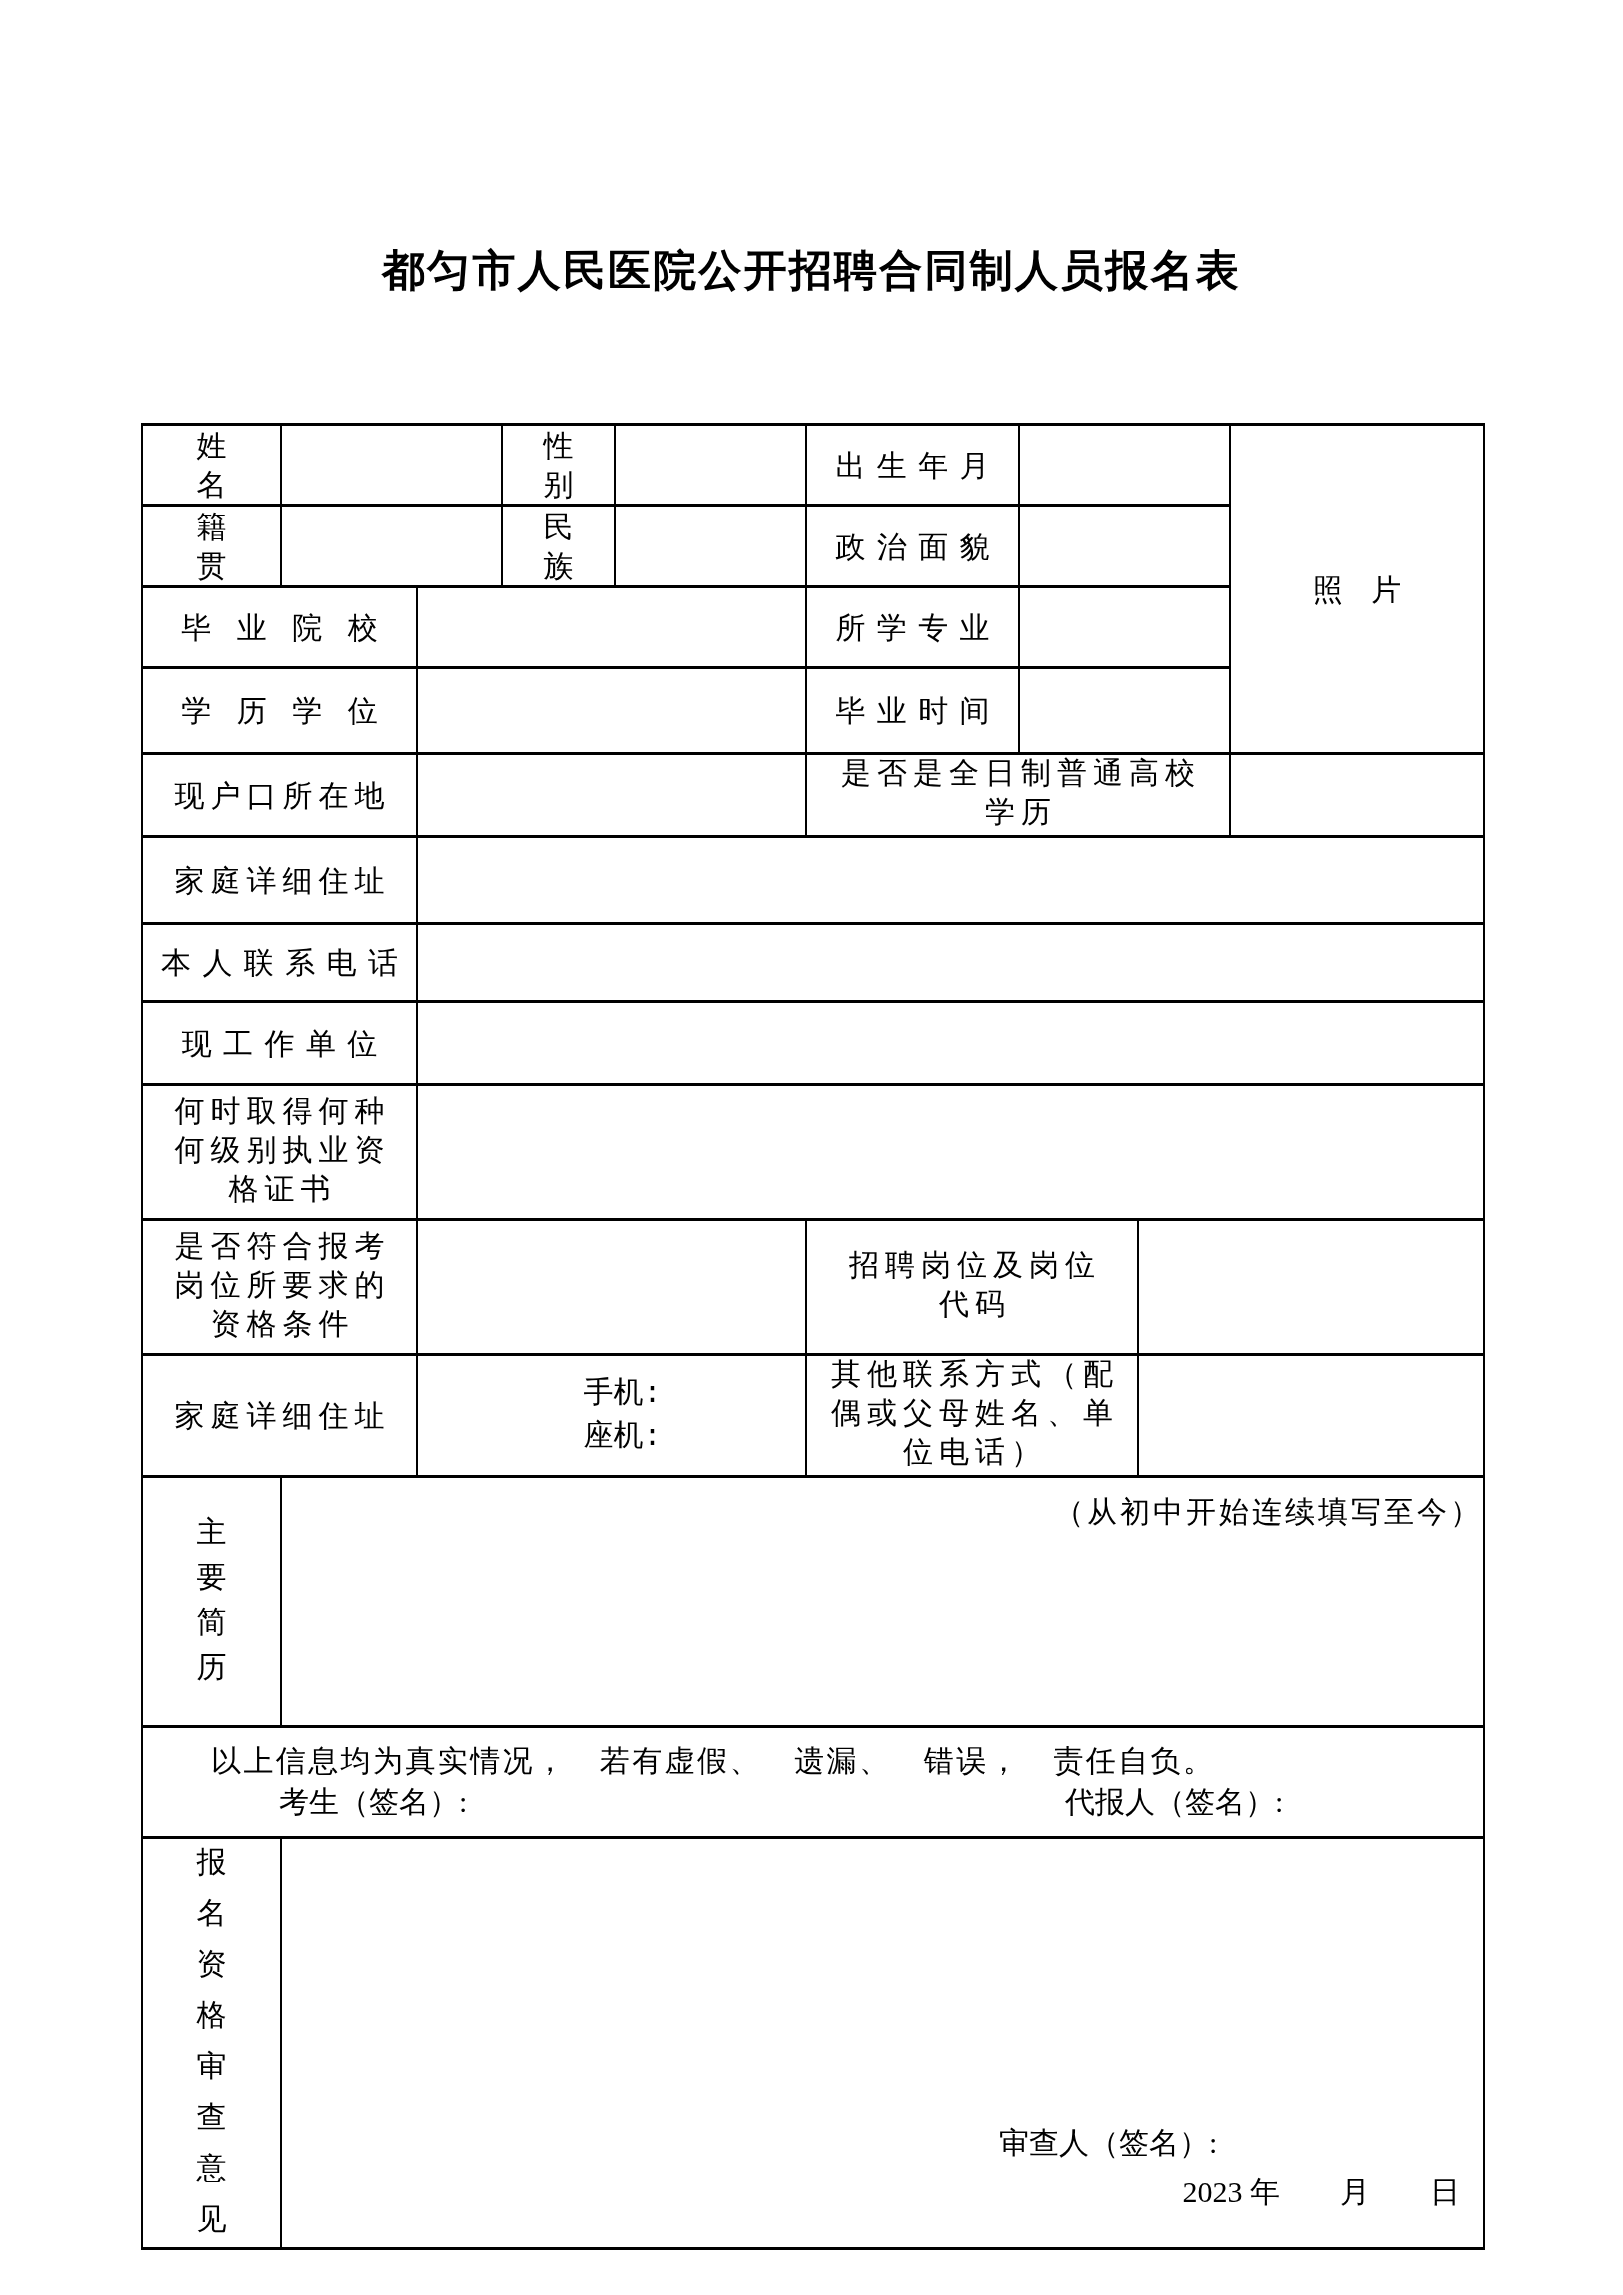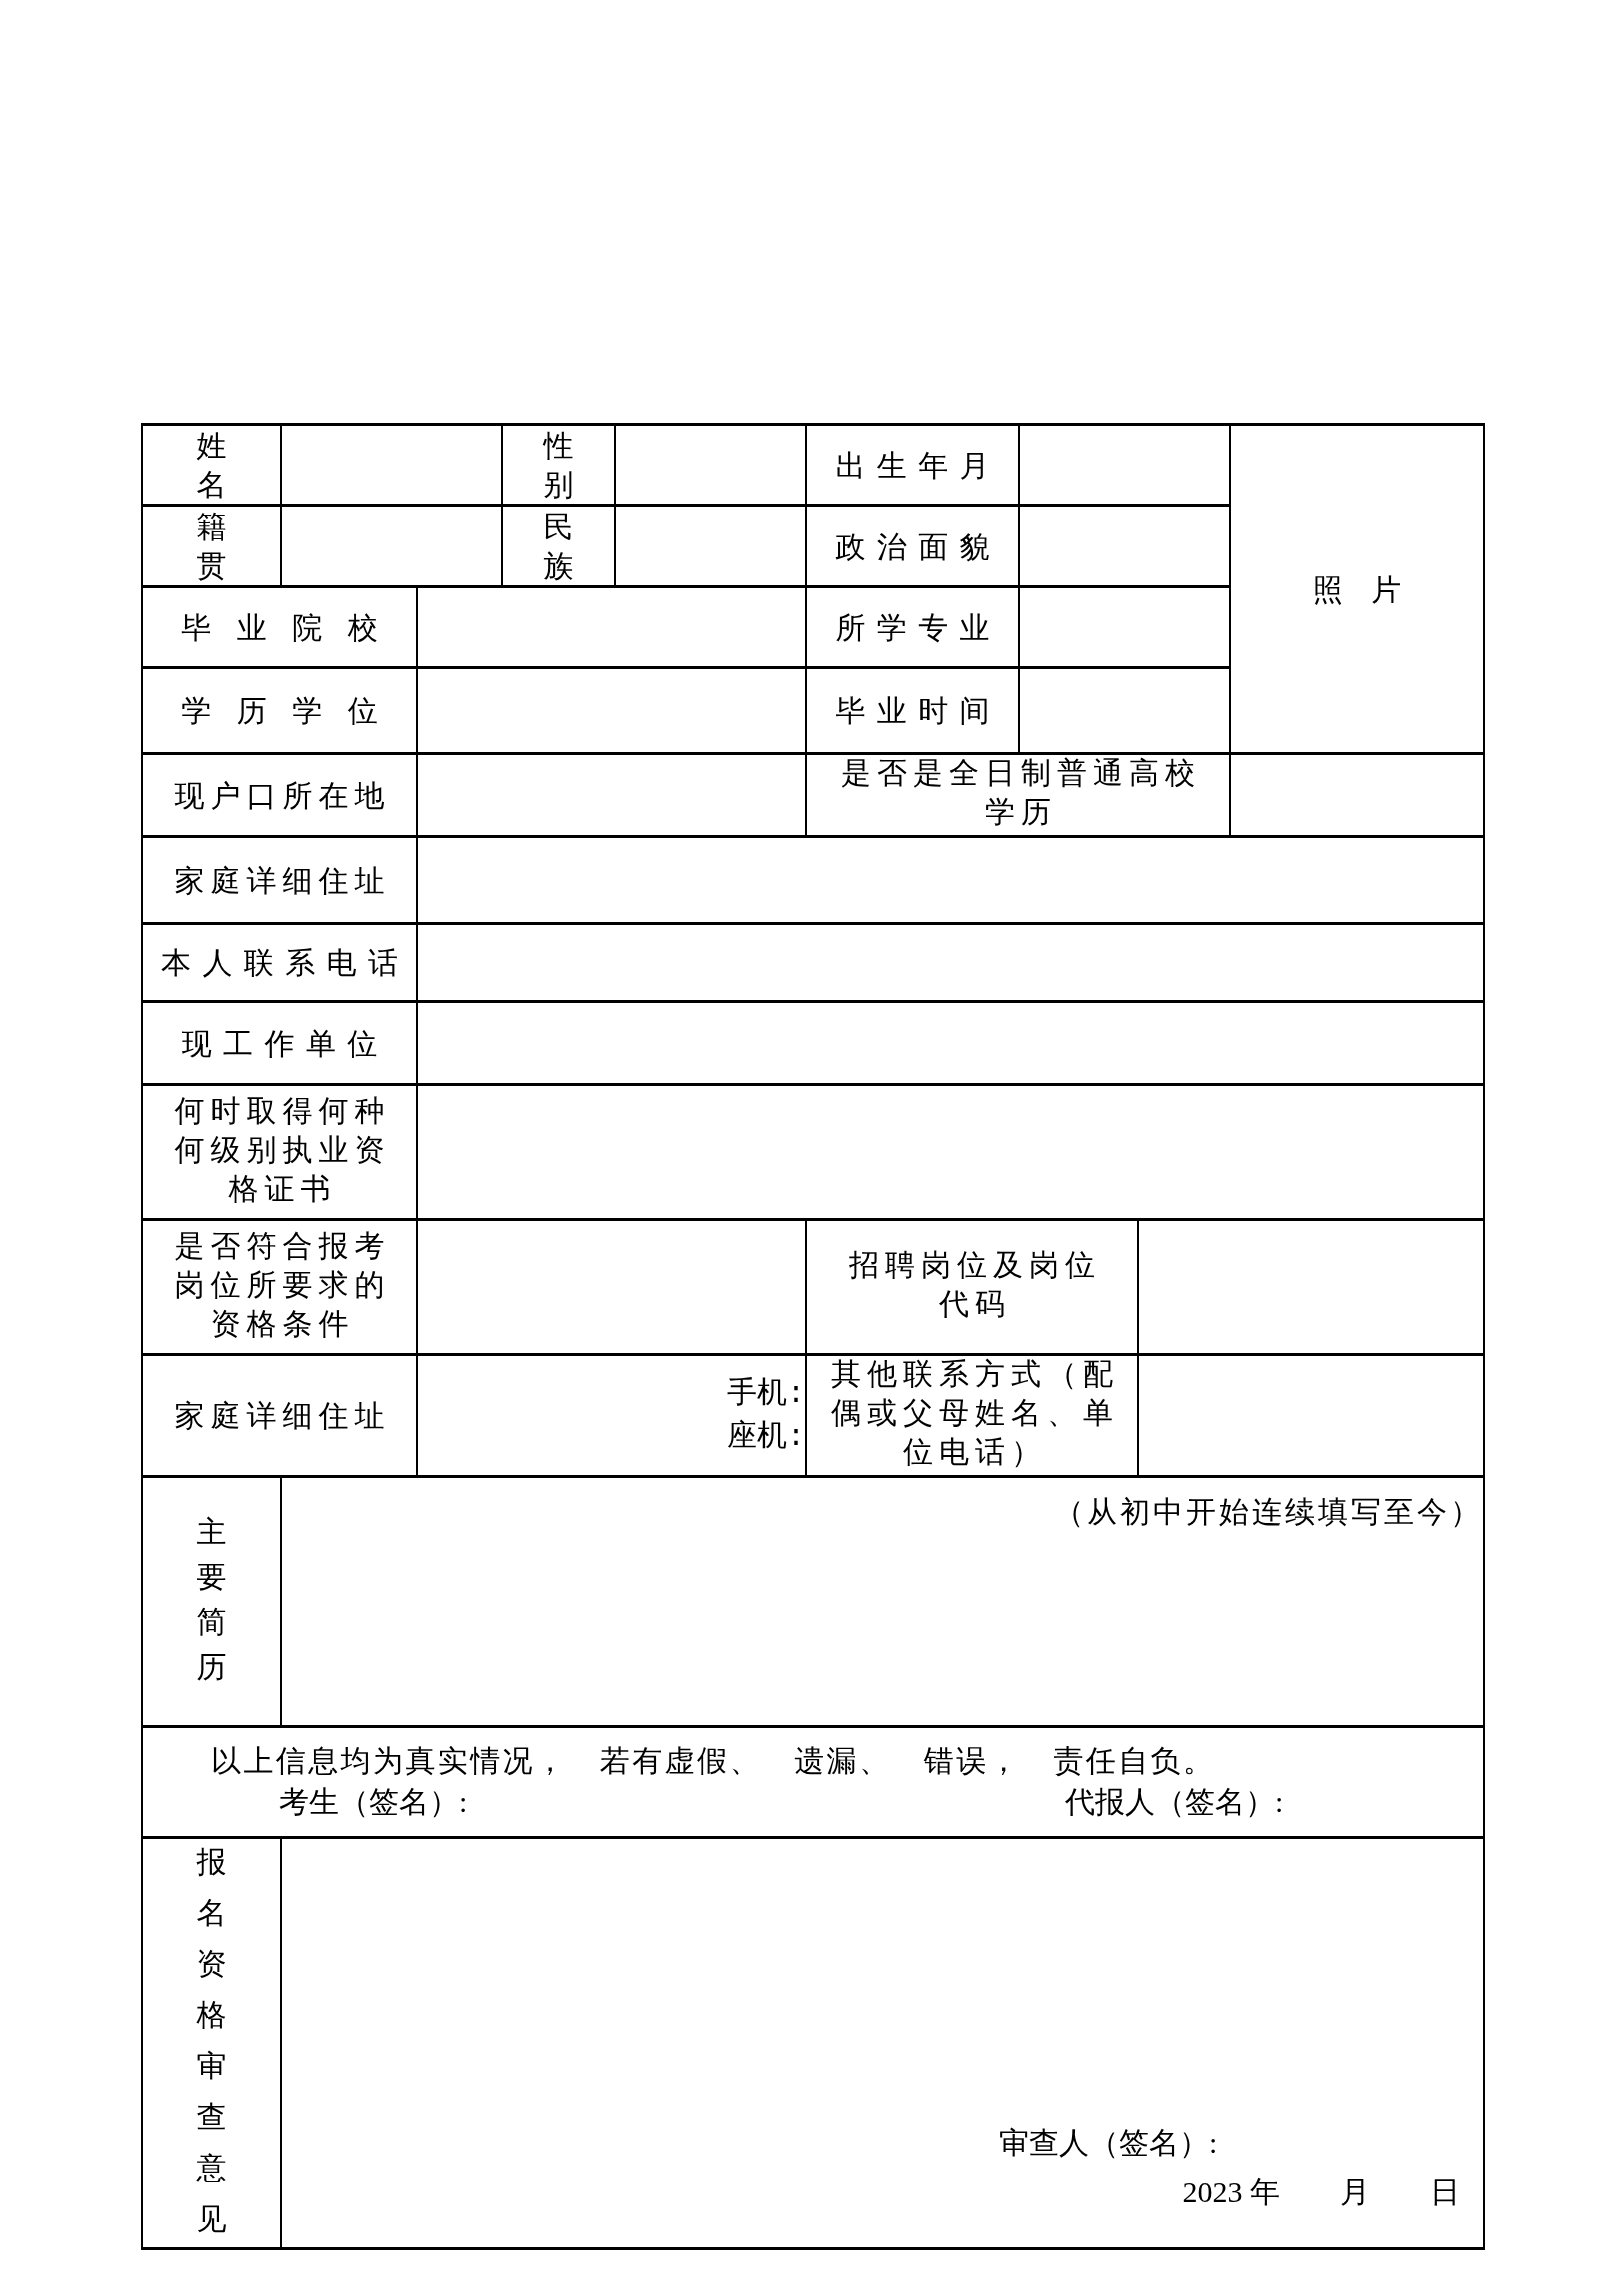--- a/index.html
+++ b/index.html
@@ -19,40 +19,41 @@
     border:2.2px solid #000;border-top-width:3.8px;border-bottom-width:3.8px;
     padding:0;text-align:center;vertical-align:middle;
   }
   .pre{white-space:pre-line;font-family:Liberation Mono, monospace;}
   
   .ls-xl{letter-spacing:.95em;padding-left:.95em;}
   .ls-lg{letter-spacing:.85em;padding-left:.85em;}
   .ls-md{letter-spacing:.38em;padding-left:.38em;}
   .ls-sm{letter-spacing:.2em;padding-left:.2em;}
   .ls-xs{letter-spacing:.08em;}
-  .phone-cell{text-align:right;padding-left:22px;line-height:1.42;}
+  .phone-cell{text-align:center;padding-left:22px;line-height:1.42;}
   .vert-label{line-height:1.5;}
   .review-label{line-height:1.7;}
   .resume-cell{vertical-align:top;text-align:right;}
   .resume-note{padding:14px 0 0 25px;letter-spacing:.1em;}
   .decl-cell{vertical-align:middle;}
   .decl-text{text-align:left;padding-left:68px;line-height:1.32;}
   .sig-line{position:relative;height:41px;margin-top:2px;text-align:left;}
   .sig-candidate{position:absolute;left:136px;top:0;}
   .sig-agent{position:absolute;left:922px;top:0;}
   .review-cell{vertical-align:bottom;text-align:left;}
   .review-inner{padding-bottom:30.5px;}
   .reviewer-line{text-align:left;padding-left:717px;line-height:1.65;}
   .date-line{text-align:right;padding-right:23px;line-height:1.65;}
 </style>
 </head>
 <body>
 
 <div class="page">
 
+  <h1 class="doc-title">都匀市人民医院公开招聘合同制人员报名表</h1>
 
   <table class="form">
     <colgroup>
       <col style="width:139px">
         <col style="width:136px">
         <col style="width:85px">
       <col style="width:113px">
         <col style="width:191px">
         <col style="width:213px">
       <col style="width:119px">

